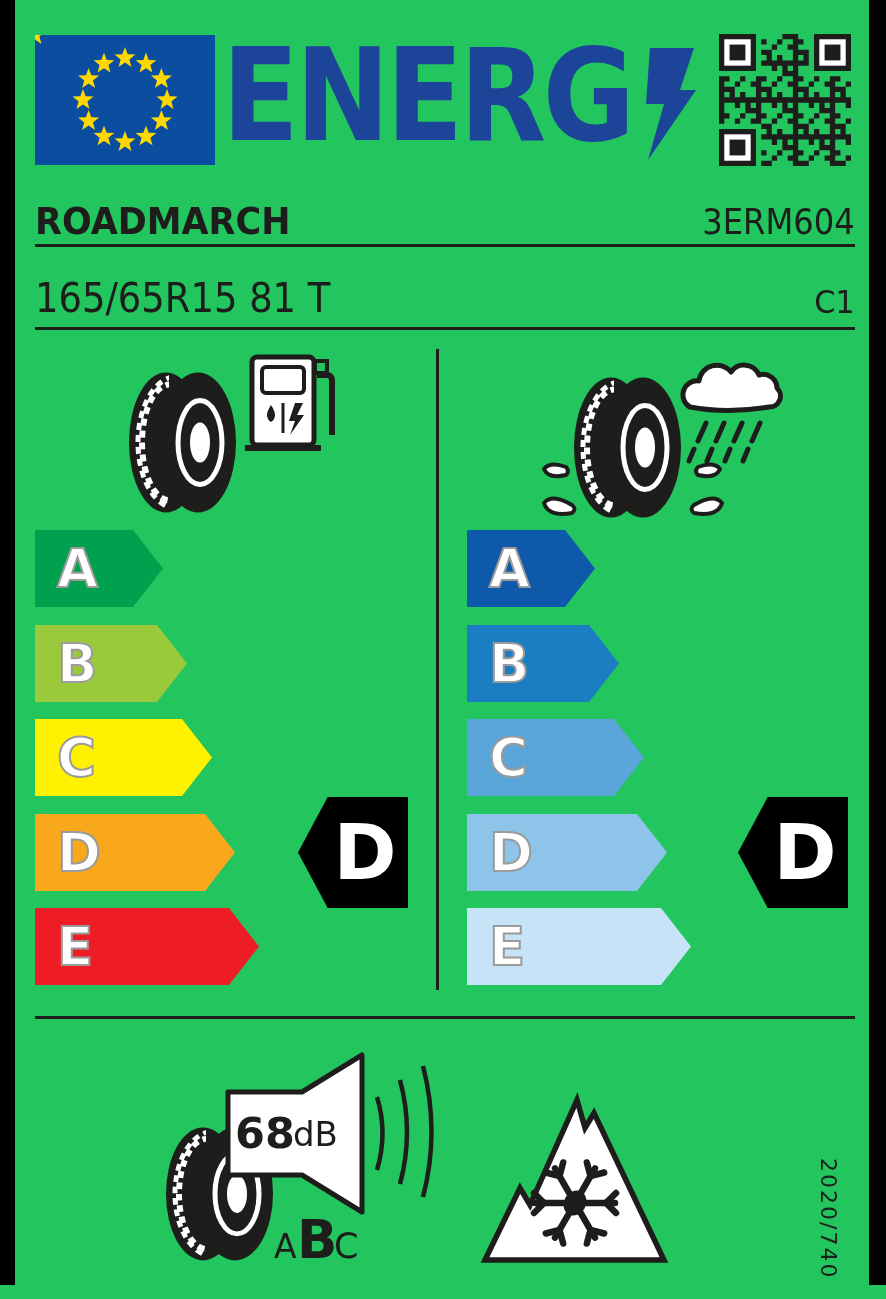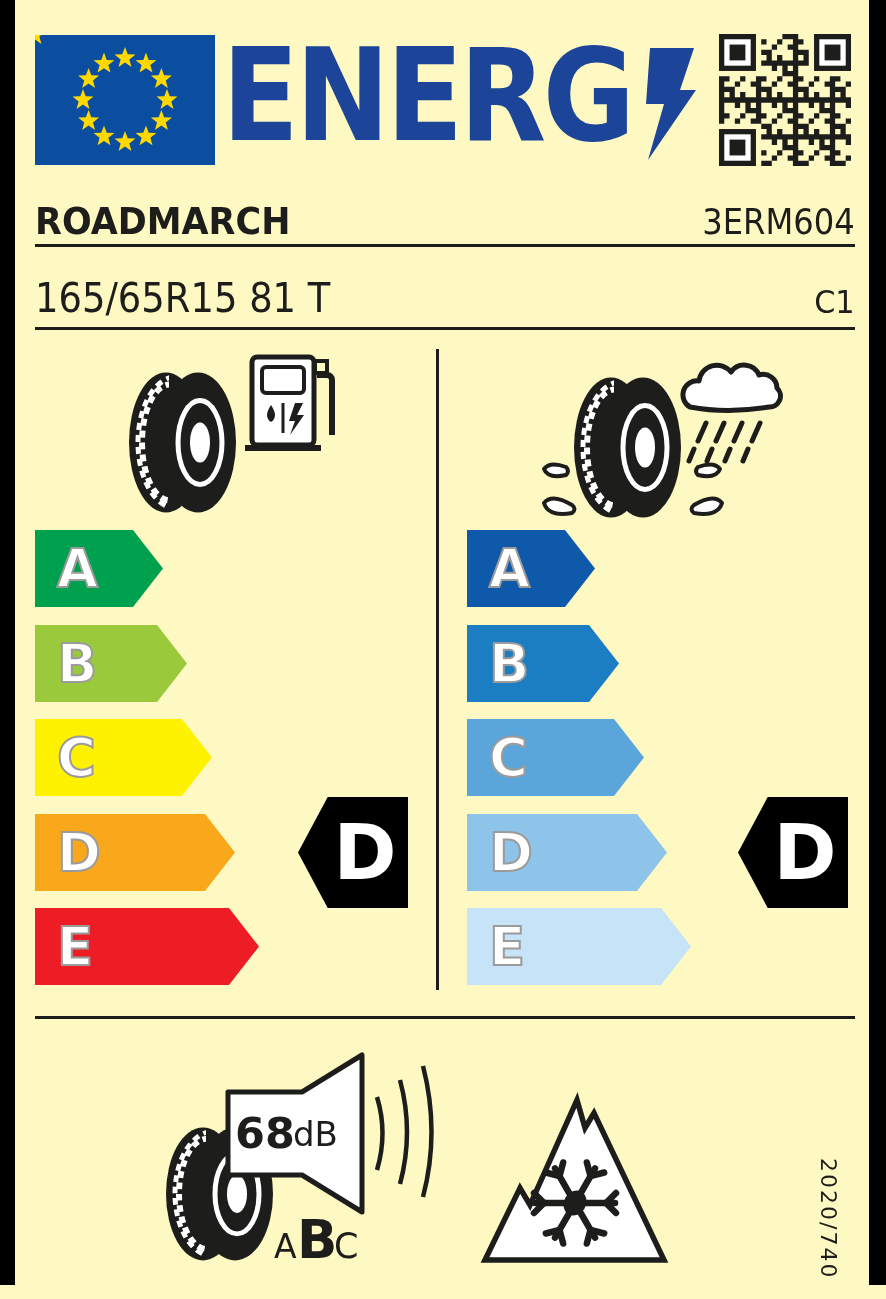--- a/index.html
+++ b/index.html
@@ -1,16 +1,16 @@
 <!DOCTYPE html>
 <html><head>
 <meta charset="utf-8">
 <style>
   html,body{margin:0;padding:0;background:#fff;}
-  .label{position:relative;width:886px;height:1299px;background:#fef9c3;overflow:hidden;
+  .label{position:relative;width:886px;height:1299px;background:#22c55e;overflow:hidden;
          font-family:"DejaVu Sans","Liberation Sans",sans-serif;color:#1d1d1b;}
   .abs{position:absolute;}
   
   .bar-left{left:0;top:0;width:15px;height:1285px;background:#000;}
   .bar-right{left:869px;top:0;width:17px;height:1285px;background:#000;}
   
   .flag{left:35px;top:35px;width:180px;height:130px;}
   .wordmark{left:222px;top:34px;width:430px;height:130px;font-weight:700;font-size:128px;
             line-height:124px;letter-spacing:-4px;transform:scaleX(0.88);transform-origin:left top;
             color:#1c4498;white-space:nowrap;}

